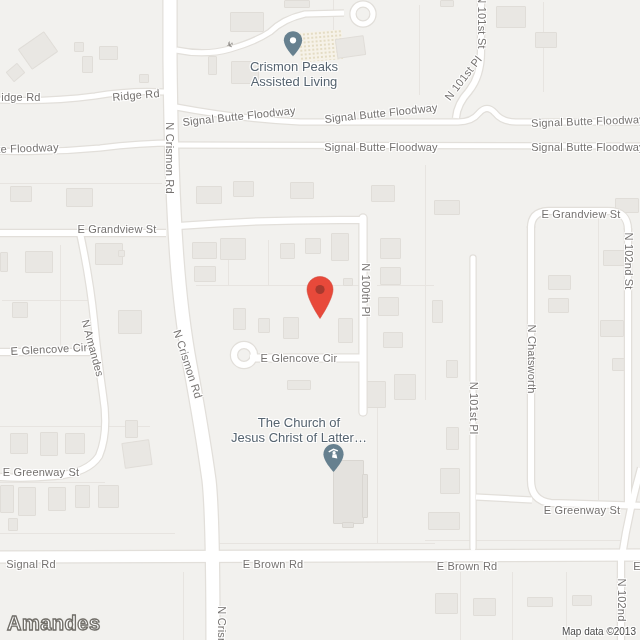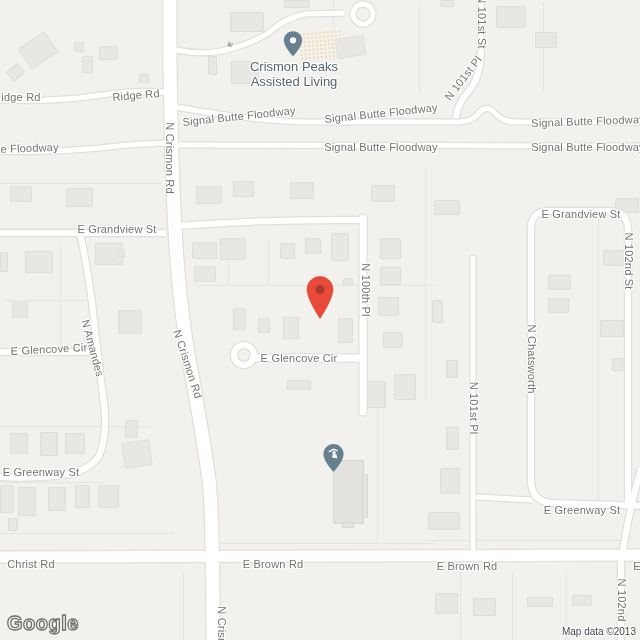--- a/index.html
+++ b/index.html
@@ -205,21 +205,21 @@
       <div class="street-label" style="left: 588px; top: 121px; transform: translate(-50%, -50%) rotate(-2deg);">Signal Butte Floodway</div>
       <div class="street-label" style="left: 28px; top: 148px; transform: translate(-50%, -50%) rotate(-2deg);">te Floodway</div>
       <div class="street-label" style="left: 381px; top: 147px; transform: translate(-50%, -50%) rotate(0deg);">Signal Butte Floodway</div>
       <div class="street-label" style="left: 588px; top: 147px; transform: translate(-50%, -50%) rotate(0deg);">Signal Butte Floodway</div>
       <div class="street-label" style="left: 117px; top: 229px; transform: translate(-50%, -50%) rotate(0deg);">E Grandview St</div>
       <div class="street-label" style="left: 581px; top: 214px; transform: translate(-50%, -50%) rotate(0deg);">E Grandview St</div>
       <div class="street-label" style="left: 49px; top: 349px; transform: translate(-50%, -50%) rotate(-3deg);">E Glencove Cir</div>
       <div class="street-label" style="left: 299px; top: 358px; transform: translate(-50%, -50%) rotate(0deg);">E Glencove Cir</div>
       <div class="street-label" style="left: 41px; top: 472px; transform: translate(-50%, -50%) rotate(0deg);">E Greenway St</div>
       <div class="street-label" style="left: 582px; top: 510px; transform: translate(-50%, -50%) rotate(0deg);">E Greenway St</div>
-      <div class="street-label" style="left: 31px; top: 564px; transform: translate(-50%, -50%) rotate(0deg);">Christ Rd</div>
+      <div class="street-label" style="left: 31px; top: 564px; transform: translate(-50%, -50%) rotate(0deg);">Signal Rd</div>
       <div class="street-label" style="left: 273px; top: 564px; transform: translate(-50%, -50%) rotate(0deg);">E Brown Rd</div>
       <div class="street-label" style="left: 467px; top: 566px; transform: translate(-50%, -50%) rotate(0deg);">E Brown Rd</div>
       <div class="street-label" style="left: 637px; top: 566px; transform: translate(-50%, -50%) rotate(0deg);">E</div>
       <div class="street-label" style="left: 170px; top: 158px; transform: translate(-50%, -50%) rotate(90deg);">N Crismon Rd</div>
       <div class="street-label" style="left: 188px; top: 364px; transform: translate(-50%, -50%) rotate(72deg);">N Crismon Rd</div>
       <div class="street-label" style="left: 222px; top: 642px; transform: translate(-50%, -50%) rotate(90deg);">N Crismon Rd</div>
       <div class="street-label" style="left: 93px; top: 348px; transform: translate(-50%, -50%) rotate(75deg);">N Amandes</div>
       <div class="street-label" style="left: 366px; top: 290px; transform: translate(-50%, -50%) rotate(90deg);">N 100th Pl</div>
       <div class="street-label" style="left: 482px; top: 22px; transform: translate(-50%, -50%) rotate(90deg);">N 101st St</div>
       <div class="street-label" style="left: 463px; top: 78px; transform: translate(-50%, -50%) rotate(-52deg);">N 101st Pl</div>
@@ -243,26 +243,28 @@
     <div class="marker" style="left:322px;top:443px;width:23px;height:30px;">
       <svg width="23" height="30" viewBox="0 0 24 31">
         <path d="M12,1 C6.2,1 1.5,5.7 1.5,11.5 c0,7.4 10.5,18.5 10.5,18.5 S22.5,18.9 22.5,11.5 C22.5,5.7 17.8,1 12,1 Z" fill="#66808f"></path>
         <g>
           <path d="M7,9 L12,6.5 L16.5,8" stroke="#ffffff" stroke-width="1.5" fill="none"></path>
           <circle cx="12.6" cy="10" r="1.7" fill="#ffffff"></circle>
           <path d="M11,11.5 L15,11.5 L16,16 L10.5,15 Z" fill="#ffffff"></path>
         </g>
       </svg>
     </div>
+    <div class="poi-label" style="left:299px;top:430px;transform:translate(-50%,-50%);">The Church of
+Jesus Christ of Latter…</div>
 
     <div class="marker" style="left:306px;top:276px;width:28px;height:43px;">
       <svg width="28" height="43" viewBox="0 0 27 43">
         <path d="M13.5,0.5 C6.3,0.5 0.5,6.3 0.5,13.5 C0.5,23.4 13.5,42.5 13.5,42.5 C13.5,42.5 26.5,23.4 26.5,13.5 C26.5,6.3 20.7,0.5 13.5,0.5 Z" fill="#e8493a" stroke="#cf4033" stroke-width="0.5"></path>
         <circle cx="13.5" cy="13.5" r="4.6" fill="#a8392e"></circle>
       </svg>
     </div>
   </div>
 
   <div class="tiny-icon" id="small-icon" style="transform: rotate(-25deg) scaleX(-1); left: 226px; top: 40px;">✈</div>
 
-  <div id="google-logo">Google</div>
+  <div id="google-logo">Amandes</div>
   <div id="attribution">Map data ©2013</div>
 </div>
 
 </body></html>

